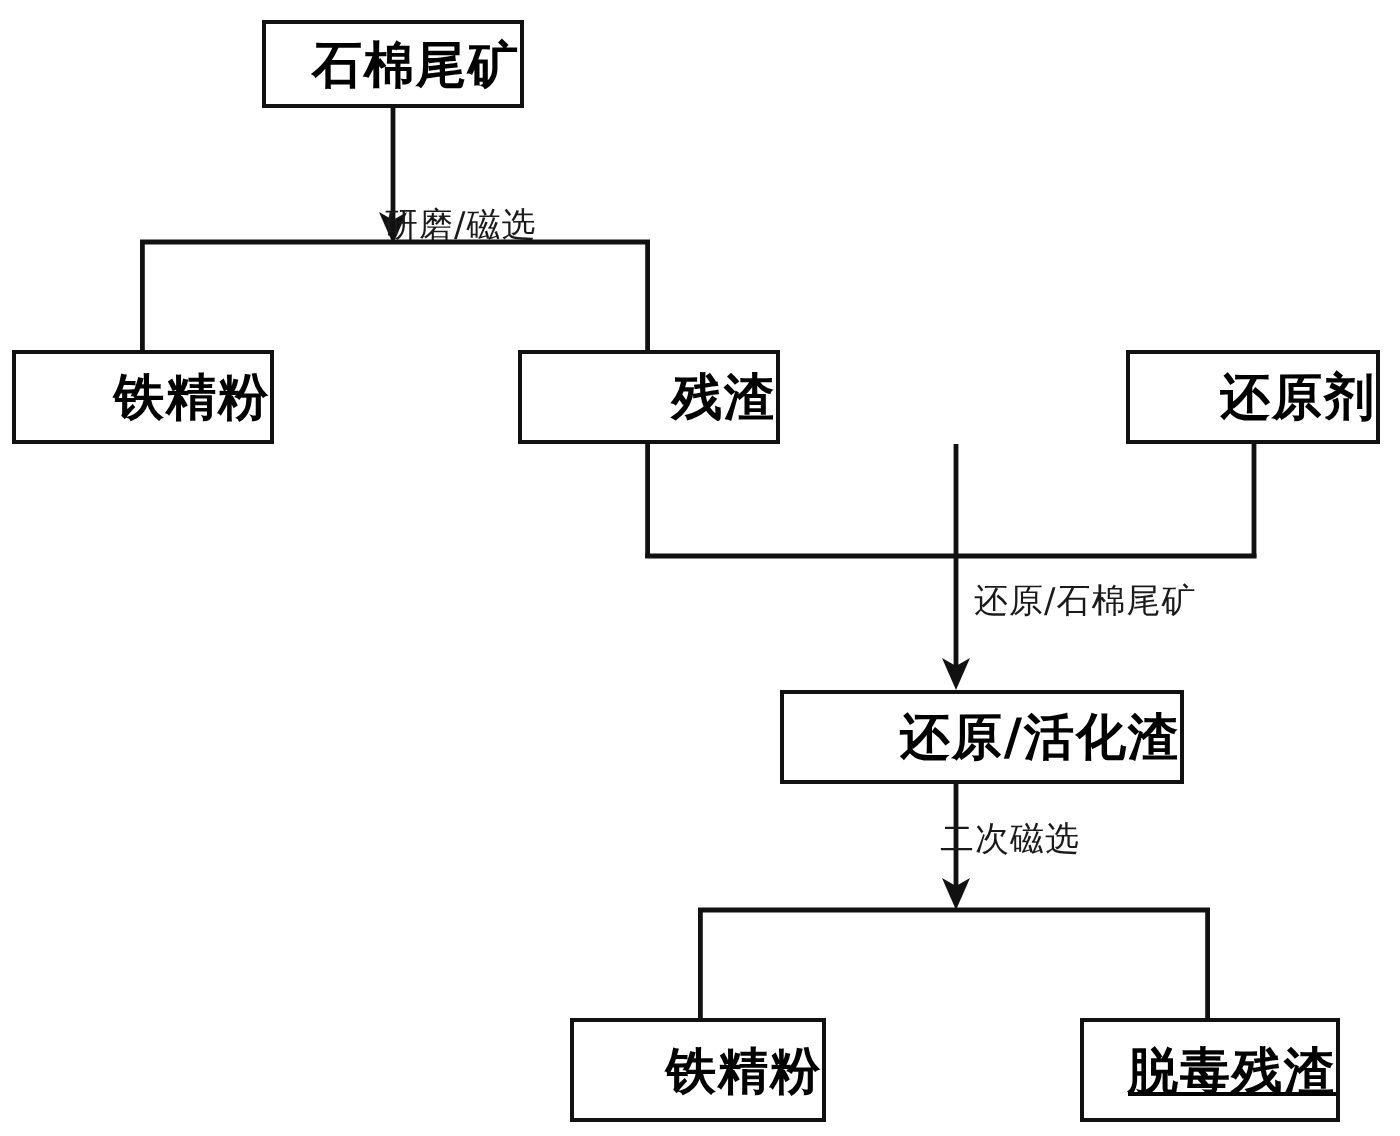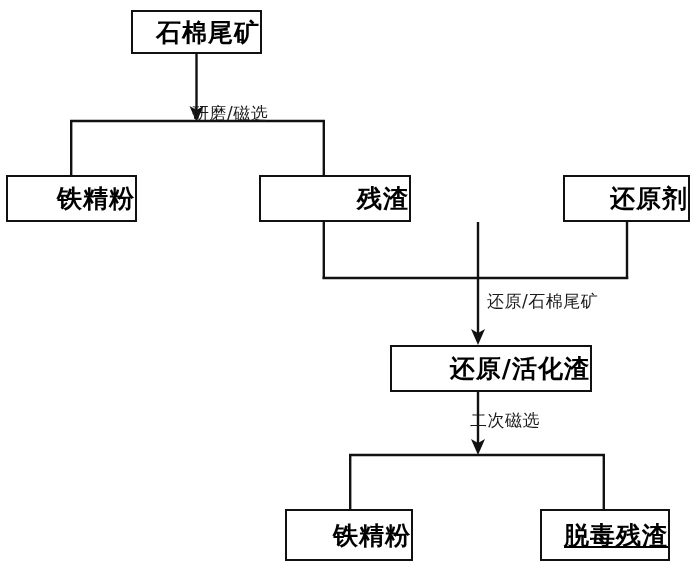--- a/index.html
+++ b/index.html
@@ -95,21 +95,21 @@
   </svg>
 
   <div class="node" style="left:131px; top:10px; width:131px; height:44px;">
     <span class="node-text">石棉尾矿</span>
   </div>
 
   <div class="node" style="left:6px; top:175px; width:131px; height:47px;">
     <span class="node-text">铁精粉</span>
   </div>
 
-  <div class="node" style="left:259px; top:175px; width:152px; height:47px;">
+  <div class="node" style="left:259px; top:175px; width:131px; height:47px;">
     <span class="node-text">残渣</span>
   </div>
 
 
   <div class="node" style="left:563px; top:175px; width:127px; height:47px;">
     <span class="node-text">还原剂</span>
   </div>
 
   <div class="node" style="left:390px; top:345px; width:202px; height:47px;">
     <span class="node-text">还原/活化渣</span>

